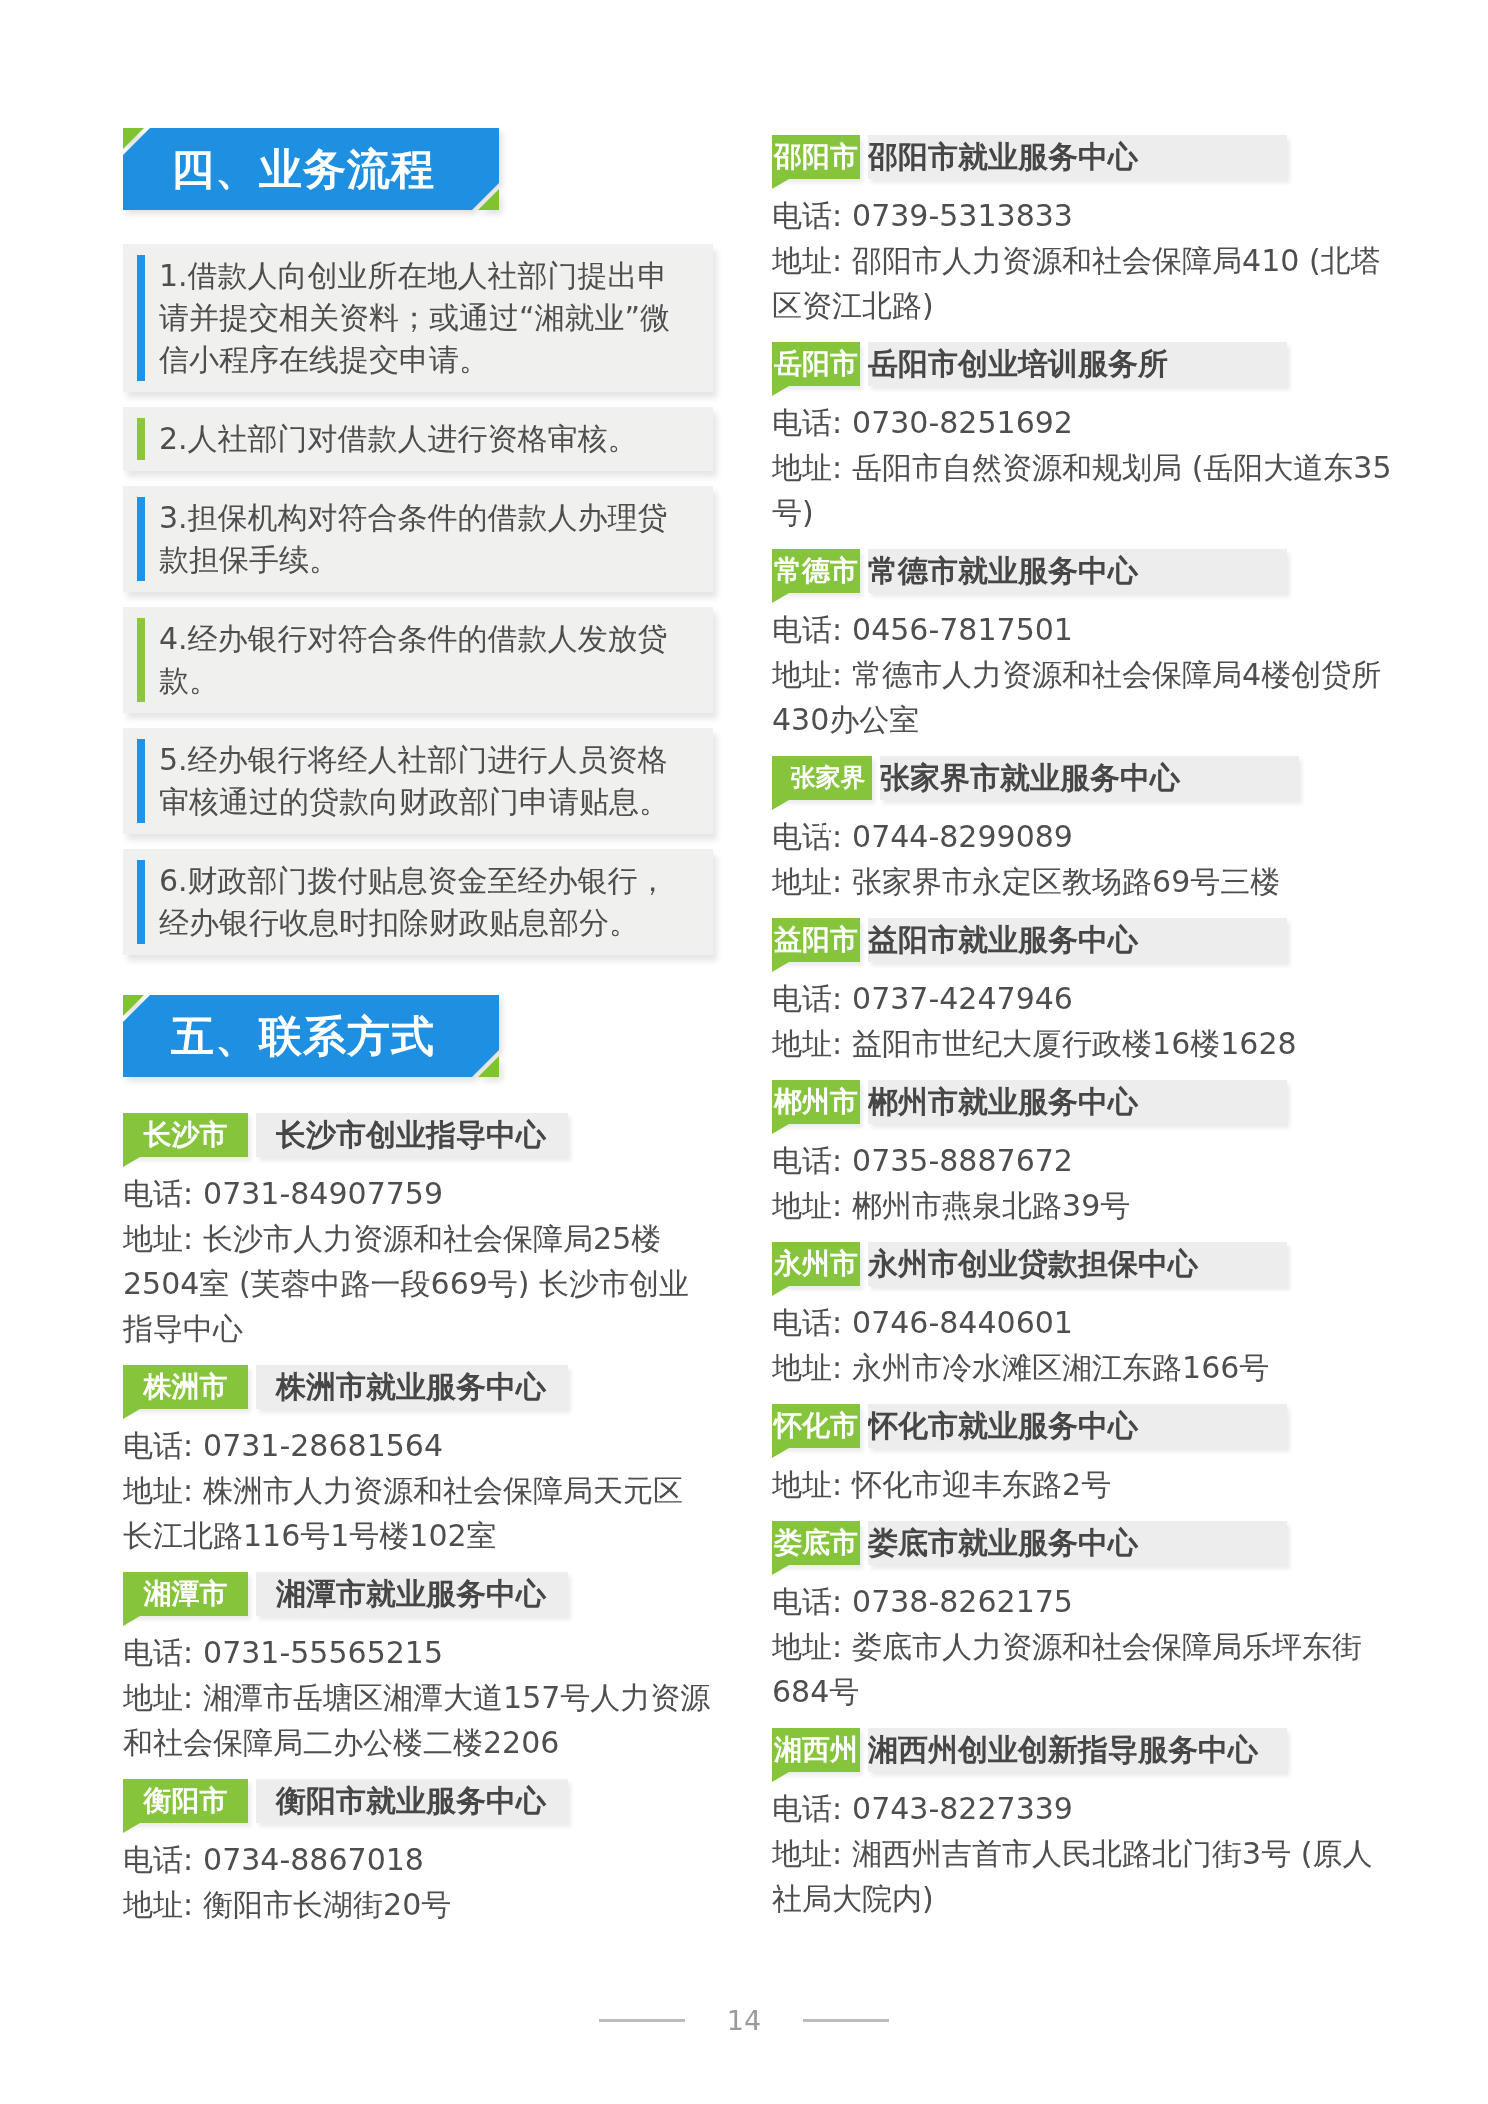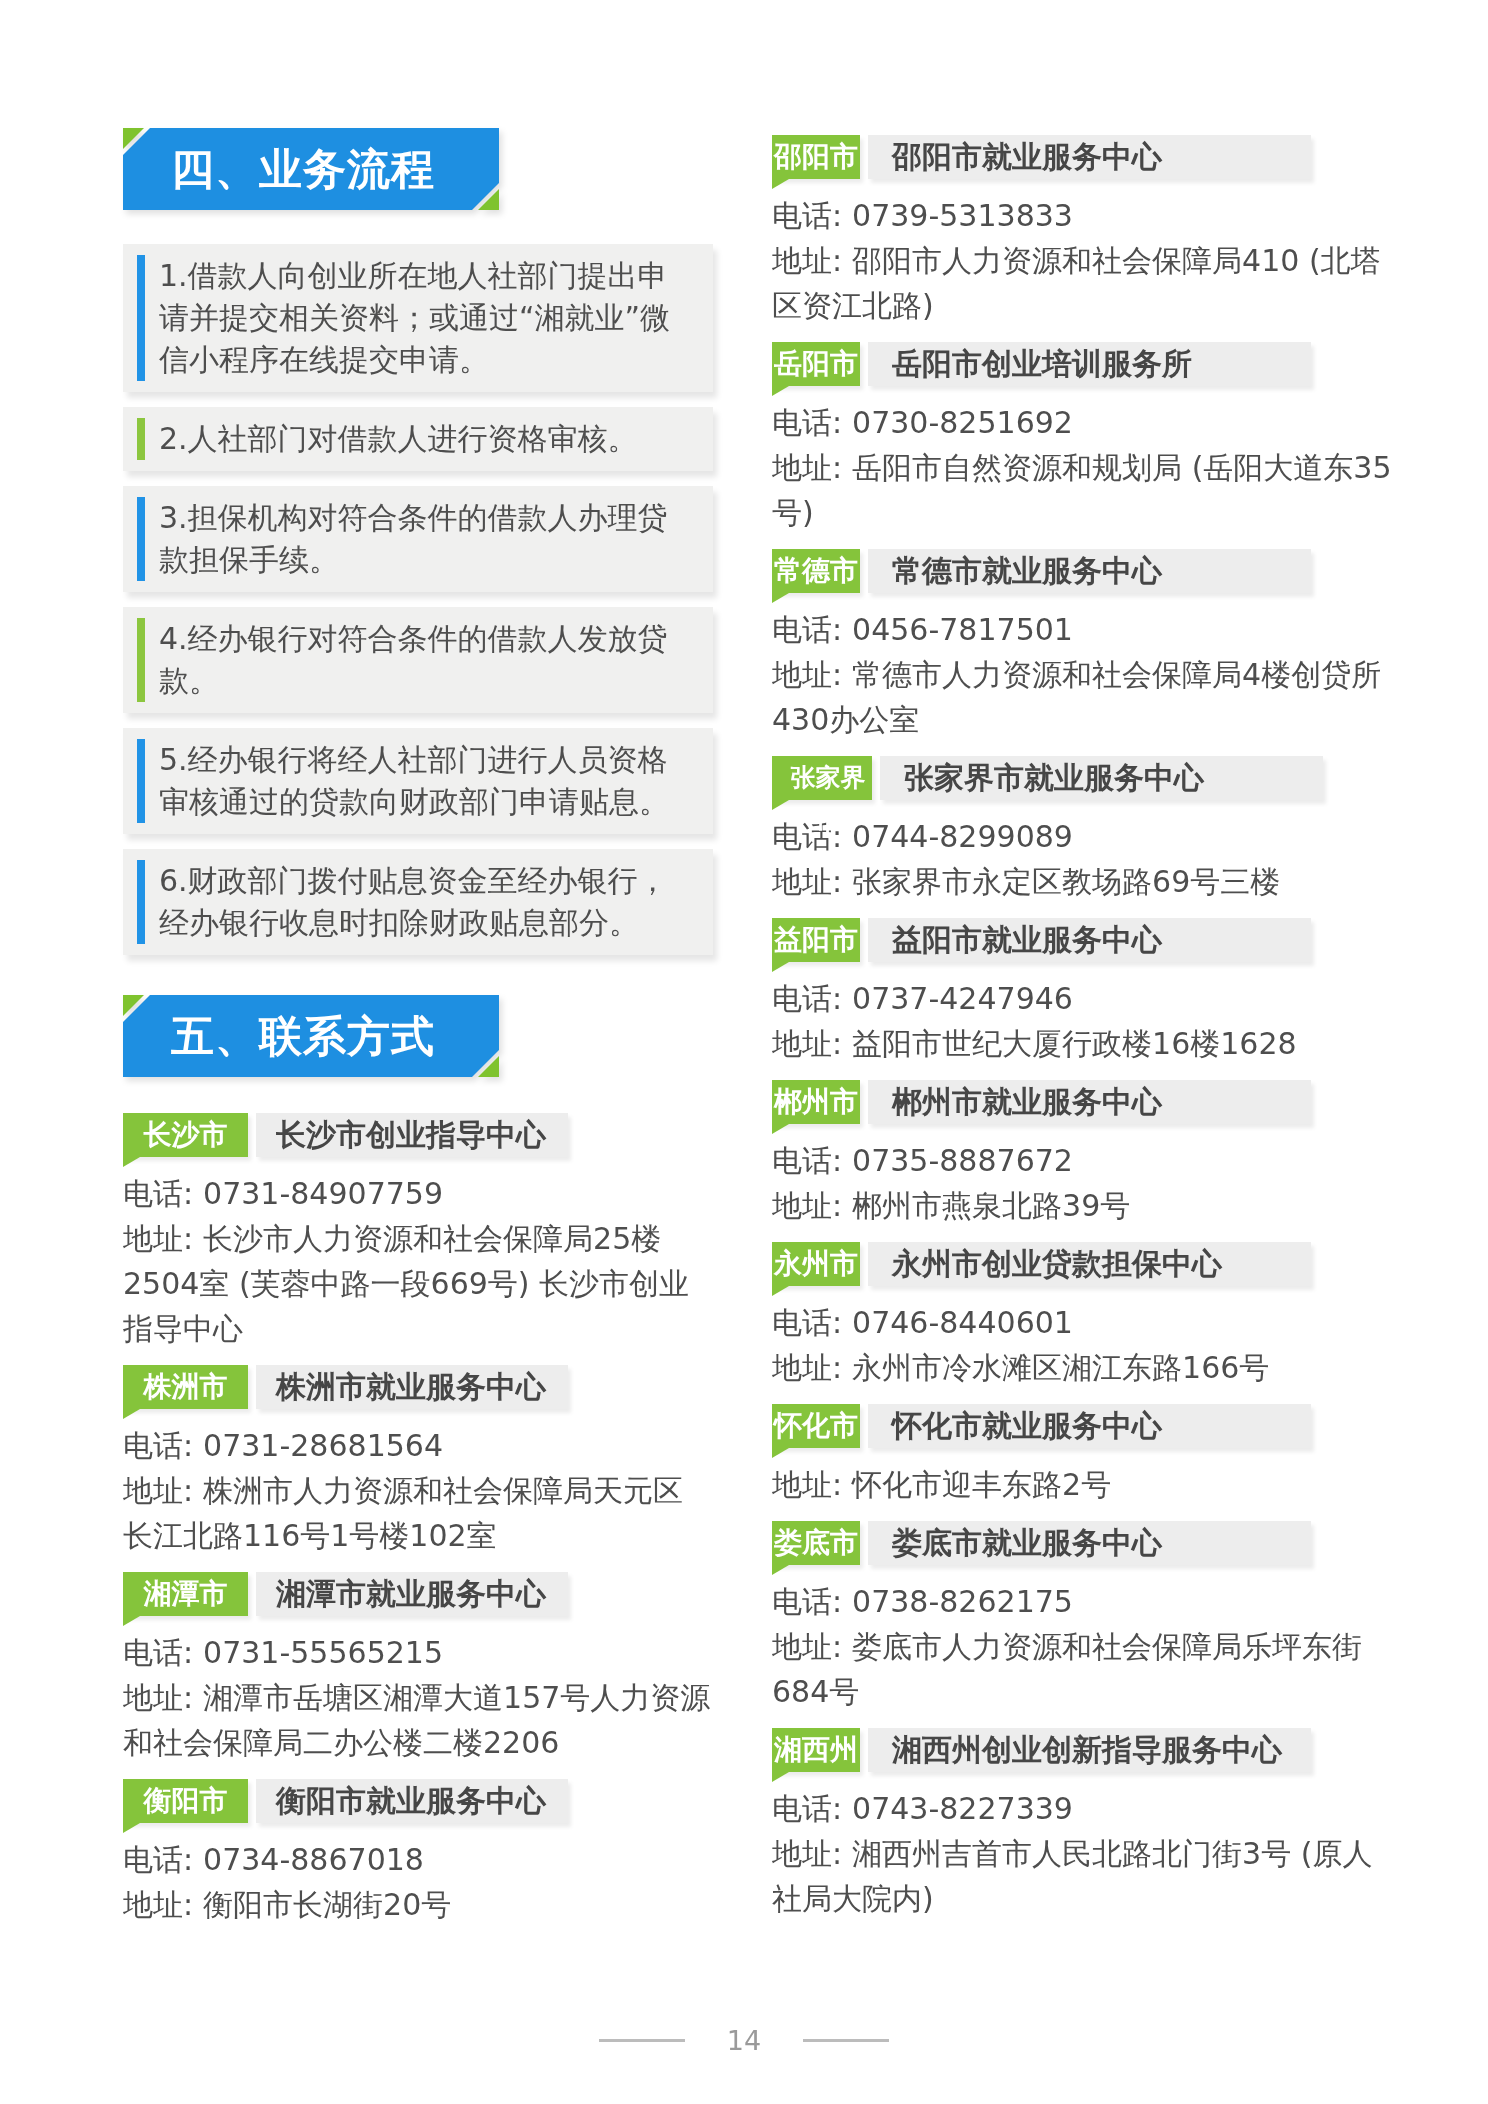--- a/index.html
+++ b/index.html
@@ -39,26 +39,26 @@
     box-shadow:3px 4px 4px rgba(0,0,0,0.08);}
   .col-left .badge{width:125px;}
   .col-right .badge{width:88px;}
   .badge.badge-4{font-size:25px;padding-left:12px;}
   .badge::after{content:"";position:absolute;left:0;top:100%;width:0;height:0;
     border-top:10px solid #85c43b;border-right:17px solid transparent;}
   .org-bar{background:#ededed;margin-left:8px;line-height:44px;
     font-size:30px;font-weight:bold;color:#464646;flex:none;
     box-shadow:3px 4px 4px rgba(0,0,0,0.08);white-space:nowrap;overflow:hidden;}
   .col-left .org-bar{width:292px;padding-left:20px;}
-  .col-right .org-bar{width:419px;padding-left:24px;}
+  .col-right .org-bar{width:419px;}
   .line{font-size:30px;line-height:45px;color:#4e4e4e;}
   .line .lbl{margin-right:10px;}
 
   
-  .footer{position:absolute;left:0;right:0;bottom:48px;
+  .footer{position:absolute;left:0;right:0;bottom:68px;
     display:flex;align-items:center;justify-content:center;}
   .dash{width:86px;height:3px;background:#bcbcbc;}
   .pagenum{margin:0 42px;font-size:27px;color:#9a9a9a;}
 </style>
 </head>
 <body>
 
 <div class="columns">
 
   <div class="col-left">

